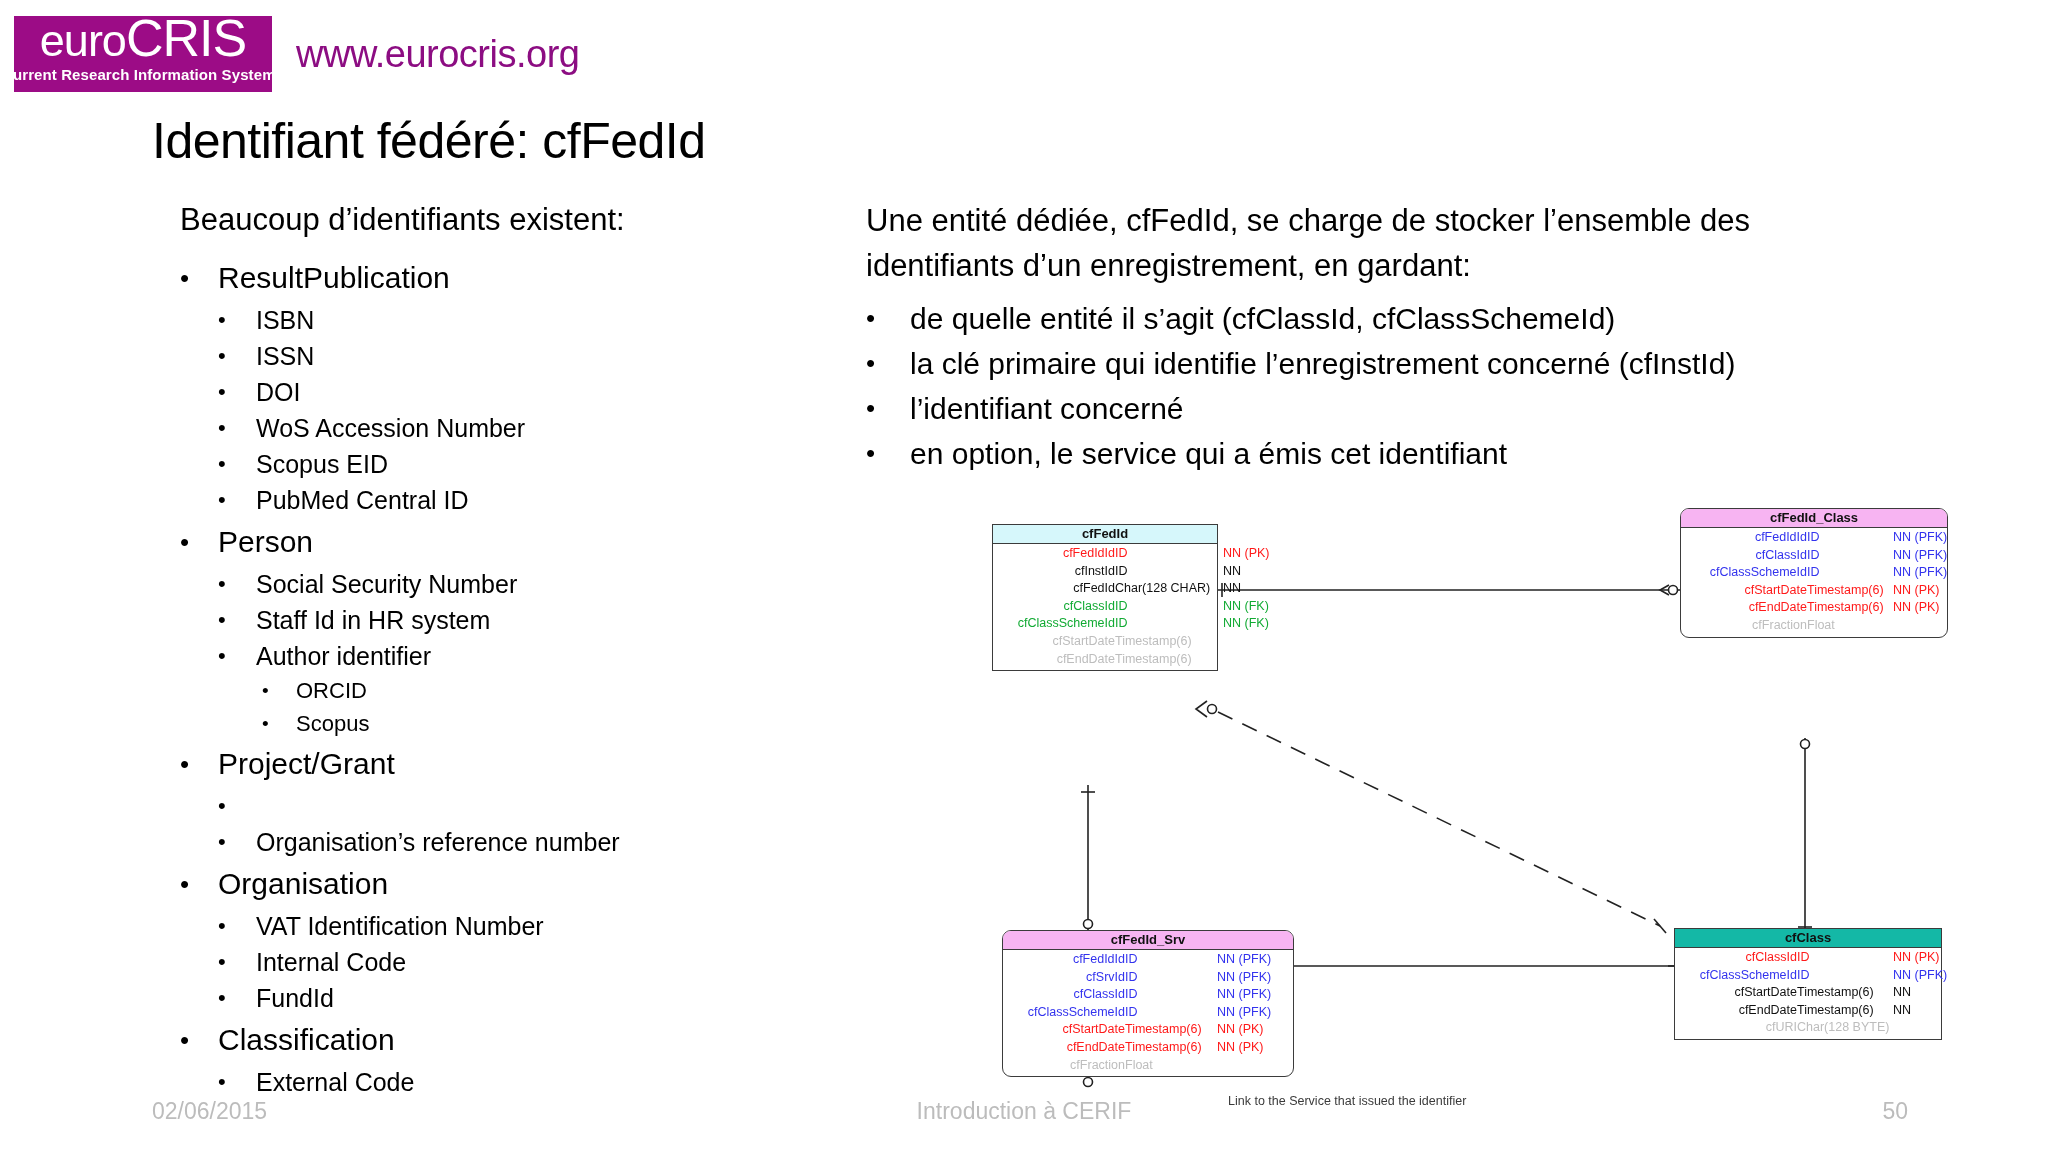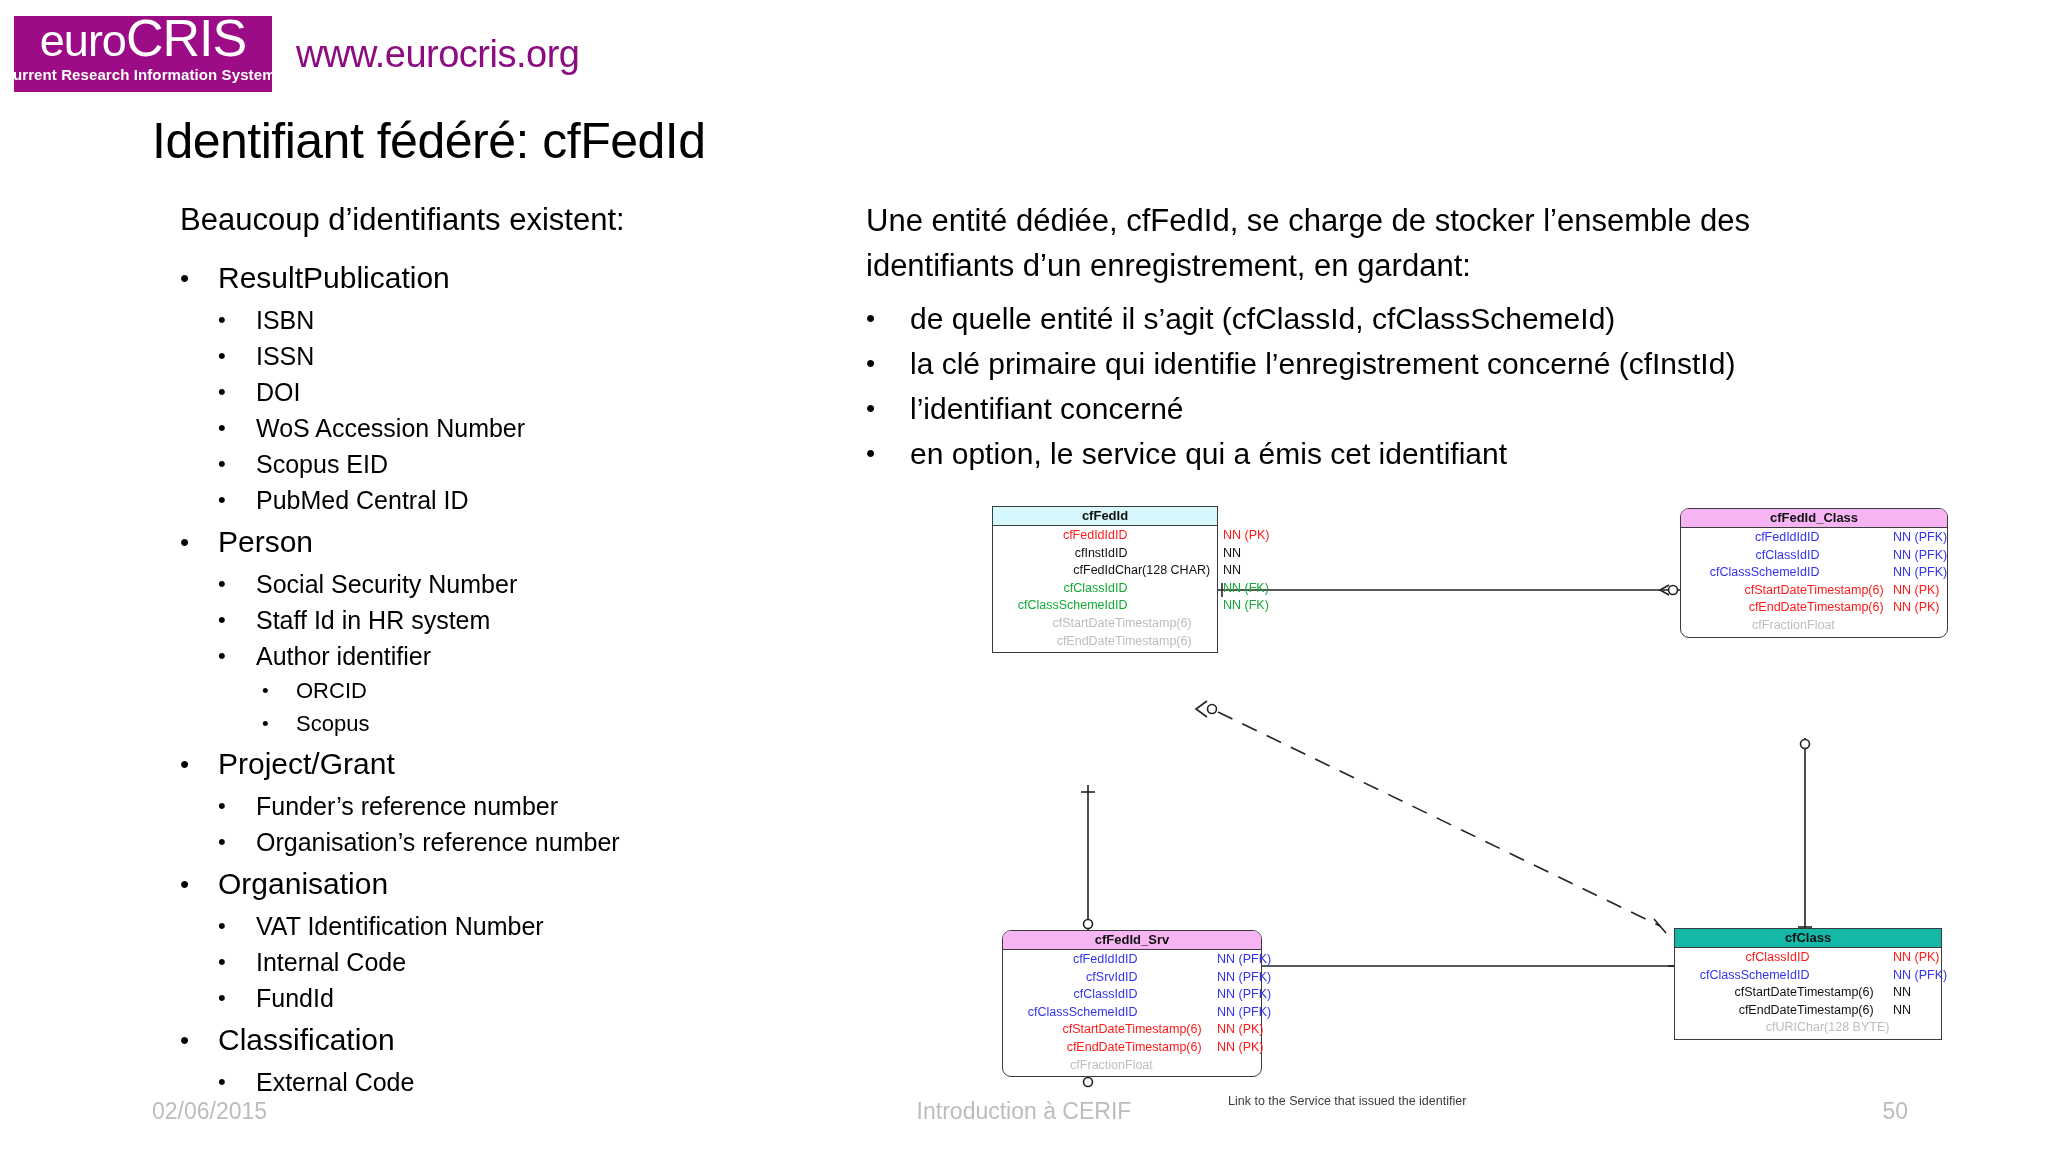--- a/index.html
+++ b/index.html
@@ -162,21 +162,20 @@
         <div class="bl lvl3">
           <span class="dot">•</span>
           <span class="txt">Scopus</span>
         </div>
         <div class="bl lvl1">
           <span class="dot">•</span>
           <span class="txt">Project/Grant</span>
         </div>
         <div class="bl lvl2">
           <span class="dot">•</span>
-          <span class="txt">Funder’s reference number</span>
         </div>
         <div class="bl lvl2">
           <span class="dot">•</span>
           <span class="txt">Organisation’s reference number</span>
         </div>
         <div class="bl lvl1">
           <span class="dot">•</span>
           <span class="txt">Organisation</span>
         </div>
         <div class="bl lvl2">
@@ -252,21 +251,21 @@
         <path d="M128,576 L128,562"></path>
         <path d="M121,690 L135,690"></path>
 
         <path d="M258,212 L700,426" stroke-dasharray="16 11"></path>
         <circle cx="252" cy="209" r="4.5" fill="#fff"></circle>
         <path d="M247,201 L236,209 L247,217"></path>
         <path d="M694,419 L706,433"></path>
       </g>
     </svg>
 
-    <div class="tbl" id="t-cfFedId" style="left:32px;top:6px;width:226px;">
+    <div class="tbl" id="t-cfFedId" style="left:32px;top:24px;width:226px;">
         <div class="hdr" style="background: rgb(214, 247, 251);">cfFedId</div>
         <div class="rows">
           <div class="row k-red">
             <span class="c-name" style="width: 118px;">cfFedIdId</span>
             <span class="c-type" style="width: 108px;">ID</span>
             <span class="c-key">NN (PK)</span>
           </div>
           <div class="row k-black">
             <span class="c-name" style="width: 118px;">cfInstId</span>
             <span class="c-type" style="width: 108px;">ID</span>
@@ -329,21 +328,21 @@
             <span class="c-key">NN (PK)</span>
           </div>
           <div class="row k-grey">
             <span class="c-name" style="width: 122px;">cfFraction</span>
             <span class="c-type" style="width: 86px;">Float</span>
             <span class="c-key"></span>
           </div>
         </div>
       </div>
 
-    <div class="tbl round" id="t-cfFedId_Srv" style="left:42px;top:430px;width:260px;">
+    <div class="tbl round" id="t-cfFedId_Srv" style="left:42px;top:430px;width:292px;">
         <div class="hdr" style="background: rgb(247, 180, 242);">cfFedId_Srv</div>
         <div class="rows">
           <div class="row k-blue">
             <span class="c-name" style="width: 118px;">cfFedIdId</span>
             <span class="c-type" style="width: 92px;">ID</span>
             <span class="c-key">NN (PFK)</span>
           </div>
           <div class="row k-blue">
             <span class="c-name" style="width: 118px;">cfSrvId</span>
             <span class="c-type" style="width: 92px;">ID</span>

